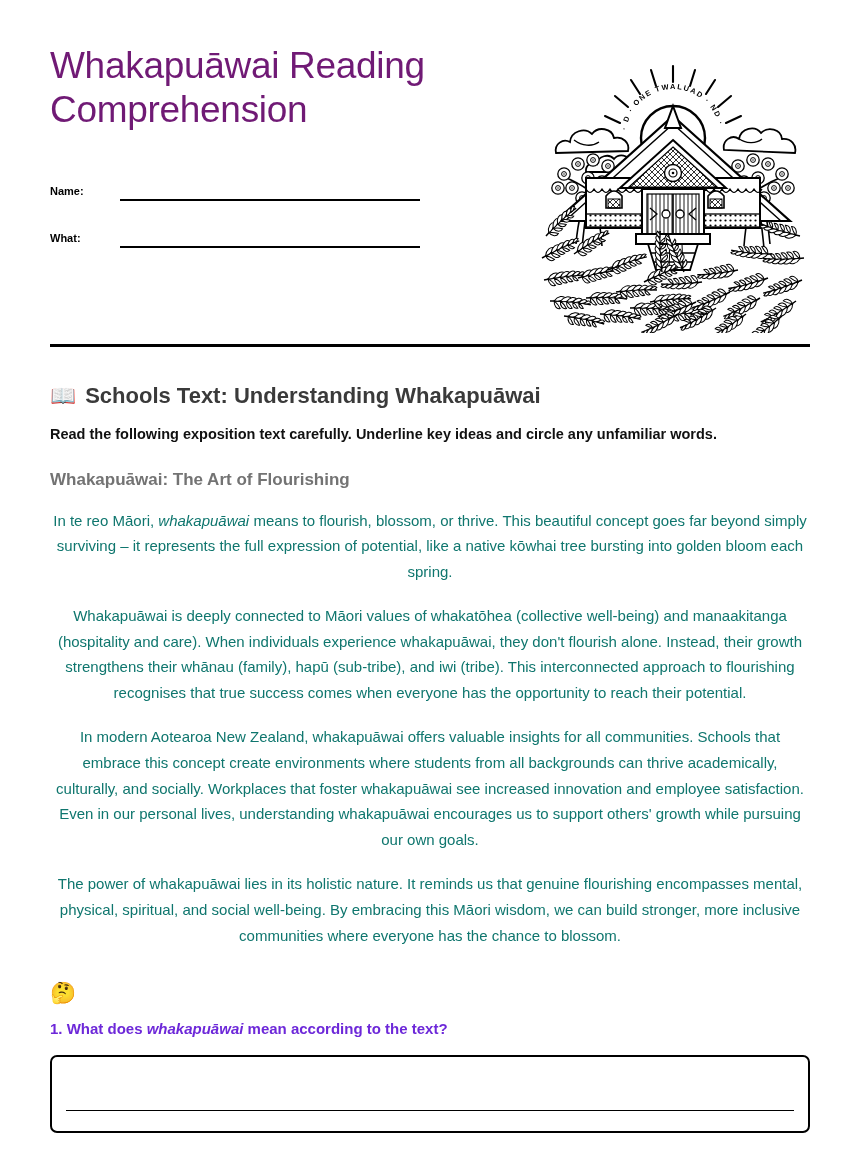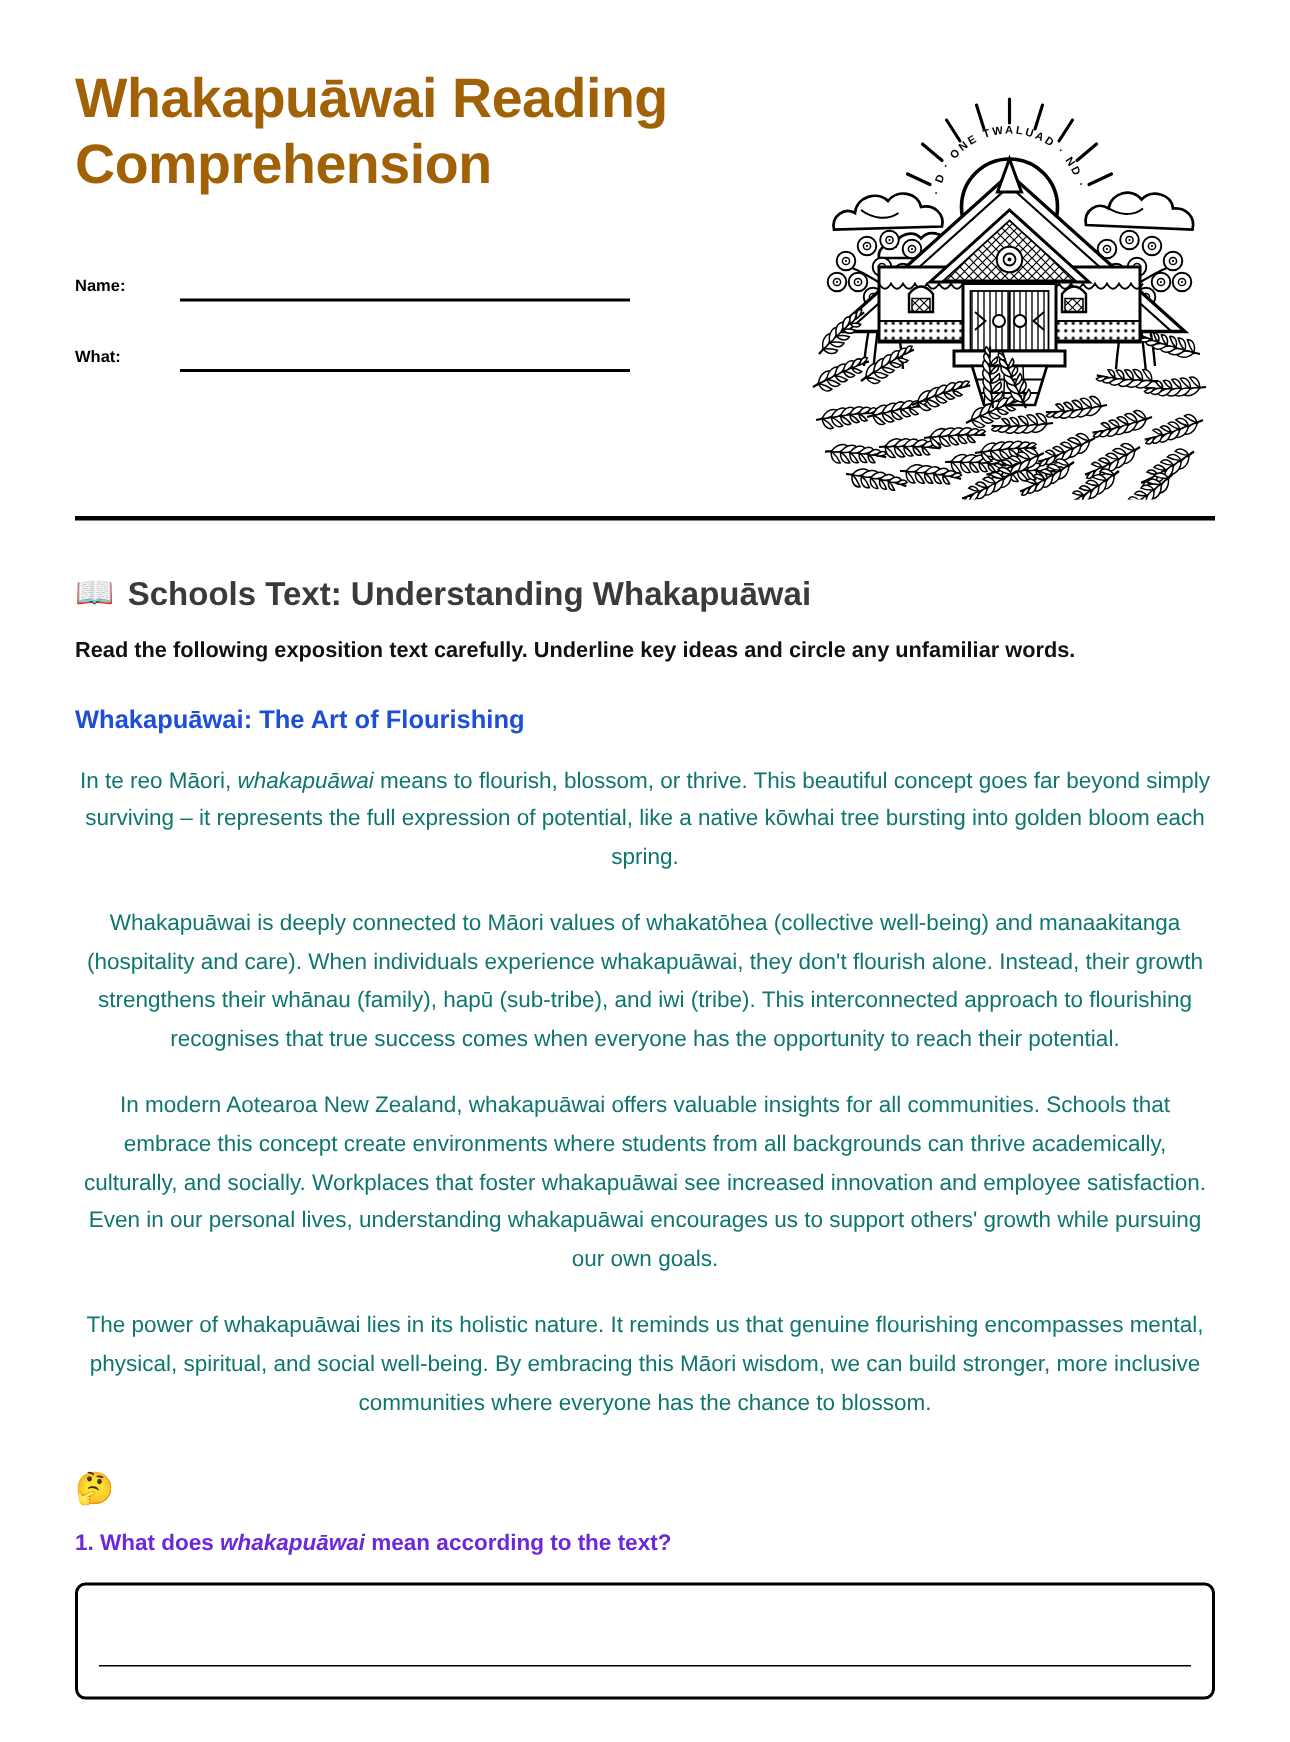--- a/index.html
+++ b/index.html
@@ -14,22 +14,22 @@
   
   .header {
     position: relative;
     padding: 44px 50px 0 50px;
     display: flex;
     align-items: flex-start;
   }
   .header-left { width: 470px; flex: none; }
   .doc-title {
     font-size: 37px;
-    font-weight: bold;
-    color: #a16207;
+    font-weight: normal;
+    color: #701a75;
     line-height: 1.2;
     letter-spacing: -0.3px;
   }
   .meta-fields { margin-top: 30px; }
   .meta-row {
     display: flex;
     align-items: flex-end;
     height: 38px;
     margin-bottom: 9px;
   }
@@ -83,21 +83,21 @@
   .instruction {
     font-size: 14.5px;
     font-weight: bold;
     color: #111;
     margin-top: 16px;
   }
 
   .subheading {
     font-size: 17px;
     font-weight: bold;
-    color: #1d4ed8;
+    color: #737373;
     margin-top: 28px;
   }
 
   .para {
     font-size: 15px;
     color: #0f766e;
     line-height: 1.72;
     margin-top: 18px;
     text-align: center;
   }

